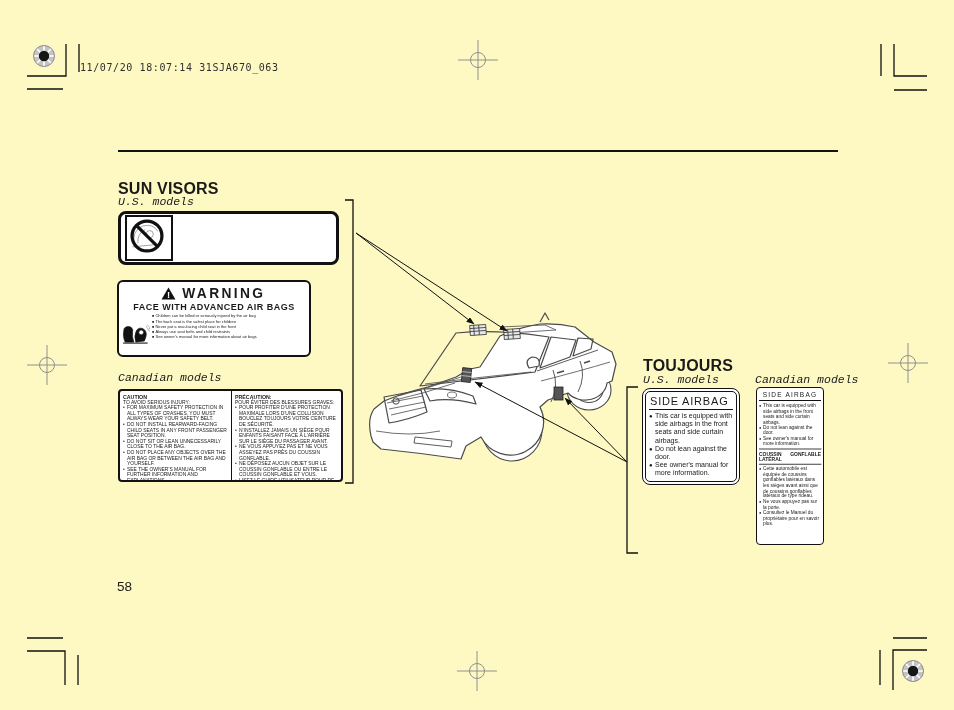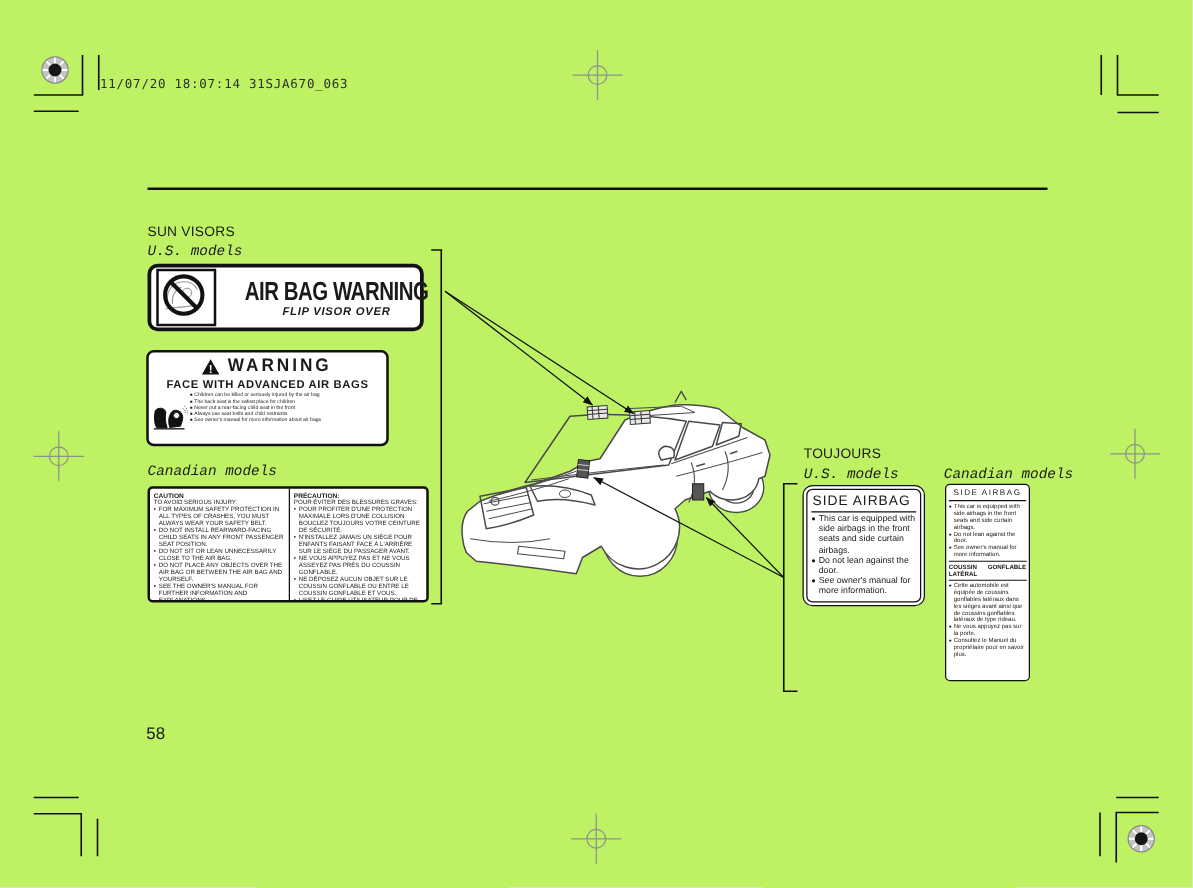--- a/index.html
+++ b/index.html
@@ -1,30 +1,30 @@
 <!DOCTYPE html>
 <html><head>
 <meta charset="utf-8">
 <style>
   html,body{margin:0;padding:0;background:#e8e8e8;}
   #page{
-    position:relative;width:954px;height:710px;background:#bef264;
+    position:relative;width:954px;height:710px;background:#fef9c3;
     font-family:"Liberation Sans",sans-serif;color:#1a1a1a;overflow:hidden;
   }
   .abs{position:absolute;}
   svg{display:block;}
 
   
   .stamp{left:80px;top:62px;font-family:"DejaVu Sans Mono",monospace;font-size:10px;color:#2e2e2e;letter-spacing:.6px;white-space:nowrap;}
 
   
   .title{left:118px;top:122px;font-family:"Liberation Serif",serif;font-weight:bold;font-size:21px;letter-spacing:.2px;}
   .title-rule{left:118px;top:150px;width:720px;height:2px;background:#111;}
 
-  .sec-head{font-size:11px;font-weight:normal;letter-spacing:.2px;}
+  .sec-head{font-size:16px;font-weight:bold;letter-spacing:.2px;}
   .caption{font-family:Liberation Mono, monospace;font-style:italic;font-size:11.5px;text-align:right;}
 
   
   .abw{left:118px;top:211px;width:221px;height:54px;border:3px solid #111;border-radius:8px;
        display:flex;align-items:center;padding:2px;box-sizing:border-box;background:#fff;}
   .abw-icon{width:44px;height:42px;border:2px solid #111;margin:1px 2px 1px 2px;flex:none;background:#fff;}
   .abw-txt{flex:1;text-align:center;line-height:1;}
   .abw-title{font-size:21px;font-weight:bold;white-space:nowrap;display:inline-block;transform:scaleX(.78);transform-origin:center;letter-spacing:-.5px;}
   .abw-sub{font-size:9px;font-weight:bold;font-style:italic;letter-spacing:.6px;margin-top:1px;}
 
@@ -133,24 +133,20 @@
         <g stroke="#9a9a9a" stroke-width="1" fill="none">
           <path d="M8,31 Q5,15 17,10 Q29,7 34,16"></path>
           <path d="M12,29 Q11,18 20,14"></path>
           <circle cx="25" cy="19" r="4"></circle>
           <path d="M6,33 L37,30"></path>
         </g>
         <circle cx="22" cy="21" r="16.5" fill="none" stroke="#111" stroke-width="3.6"></circle>
         <line x1="10.5" y1="9.5" x2="33.5" y2="32.5" stroke="#111" stroke-width="3.6"></line>
       </svg>
     </div>
-    <div class="abw-txt">
-      <div class="abw-title">AIR BAG WARNING</div>
-      <div class="abw-sub">FLIP VISOR OVER</div>
-    </div>
   </div>
 
   <div class="abs wrn">
     <div class="wrn-titlerow">
       <svg width="15" height="13" viewBox="0 0 16 14">
         <path d="M8,0.5 L15.5,13.5 L0.5,13.5 Z" fill="#111"></path>
         <text x="8" y="12" text-anchor="middle" font-size="10" font-family="Liberation Sans,sans-serif" font-weight="bold" fill="#fff">!</text>
       </svg>
       <span class="wrn-word">WARNING</span>
     </div>

